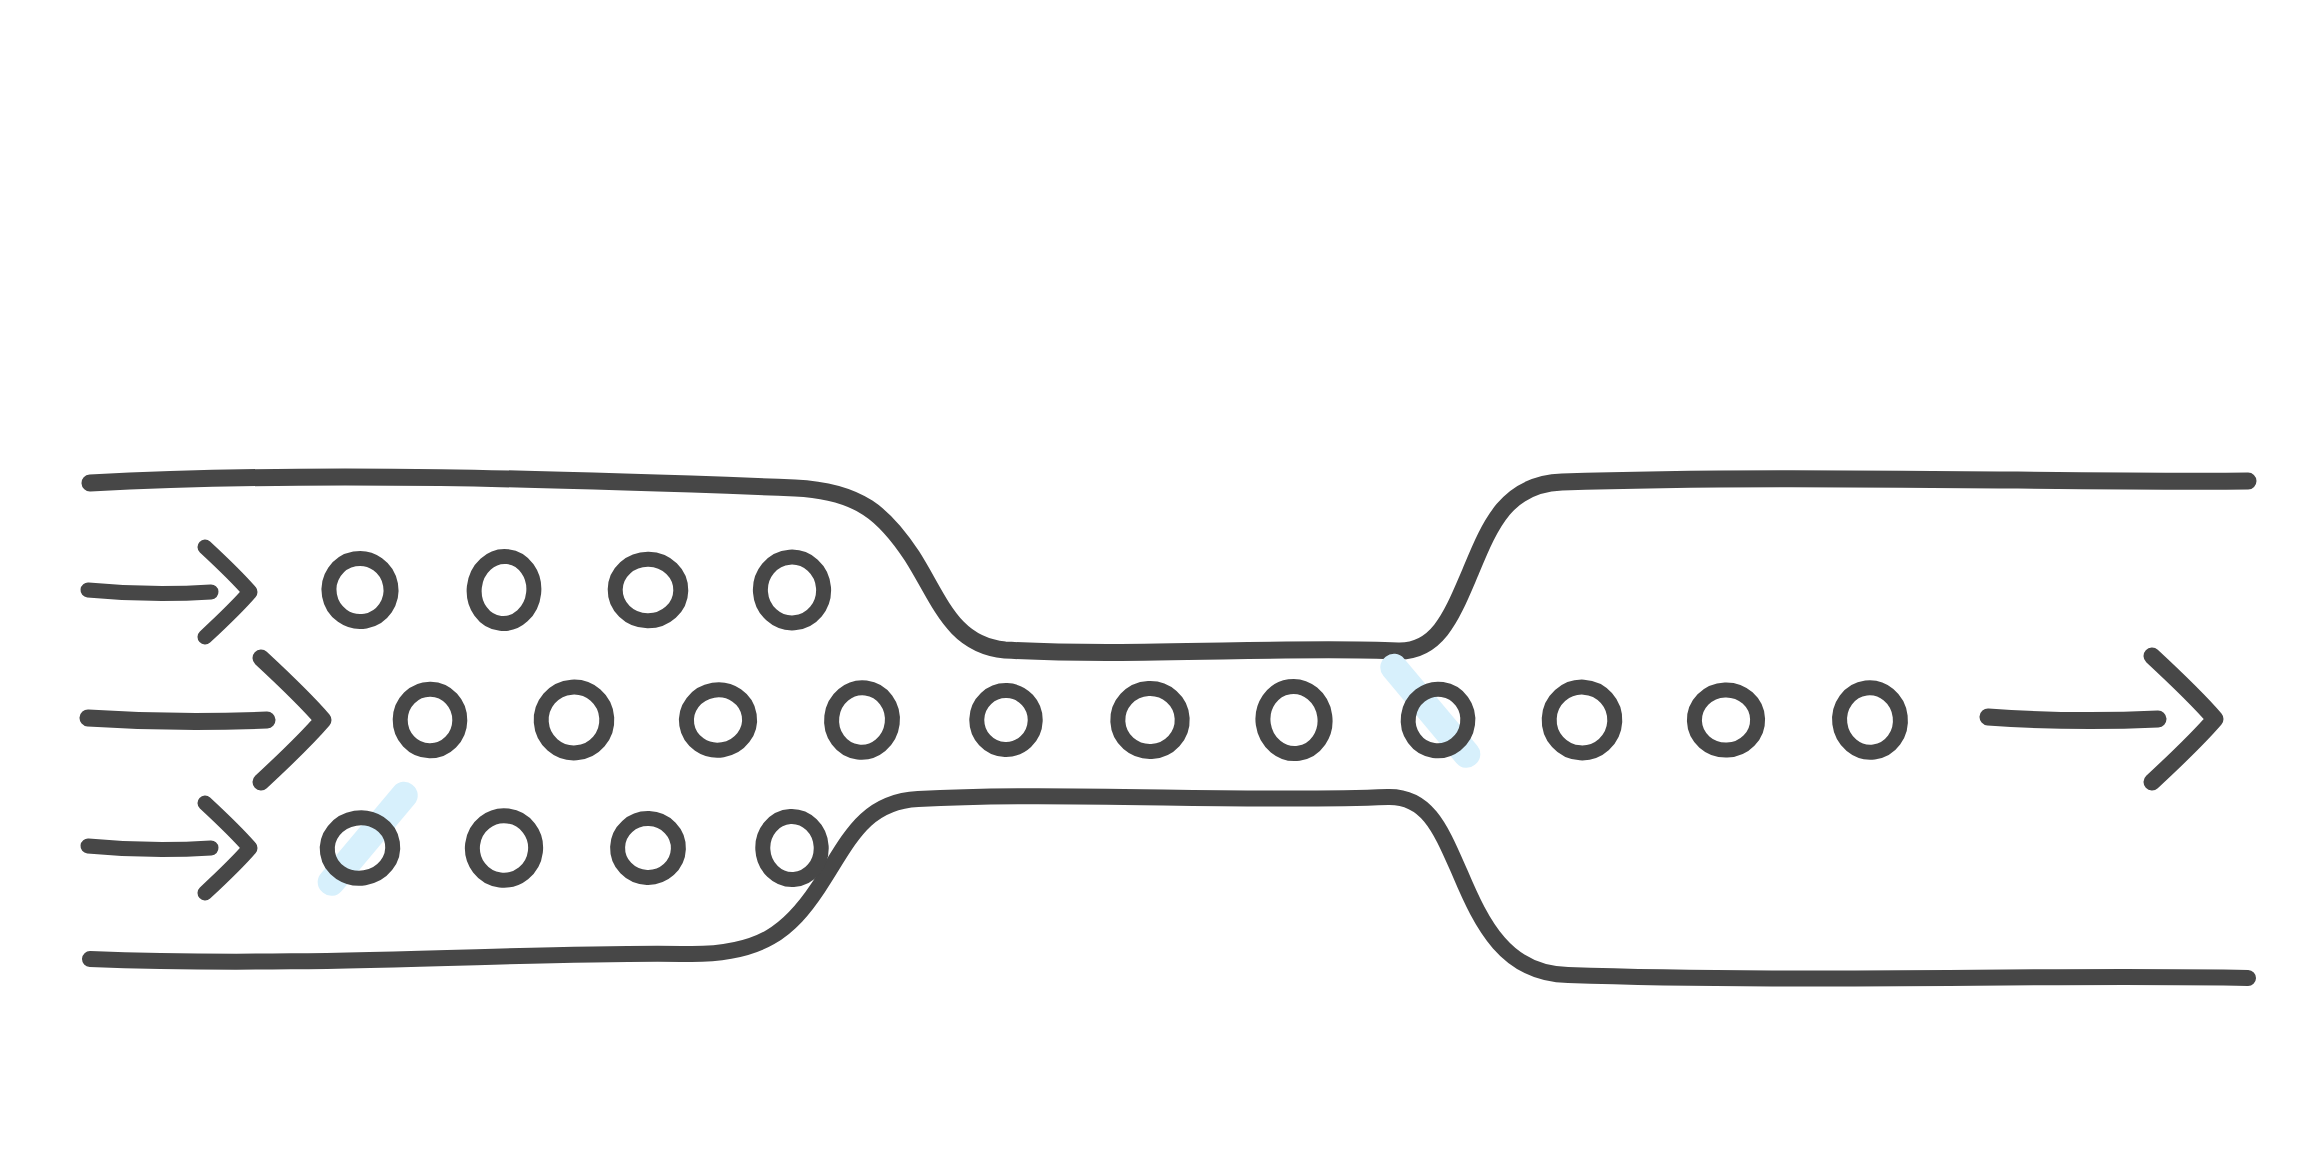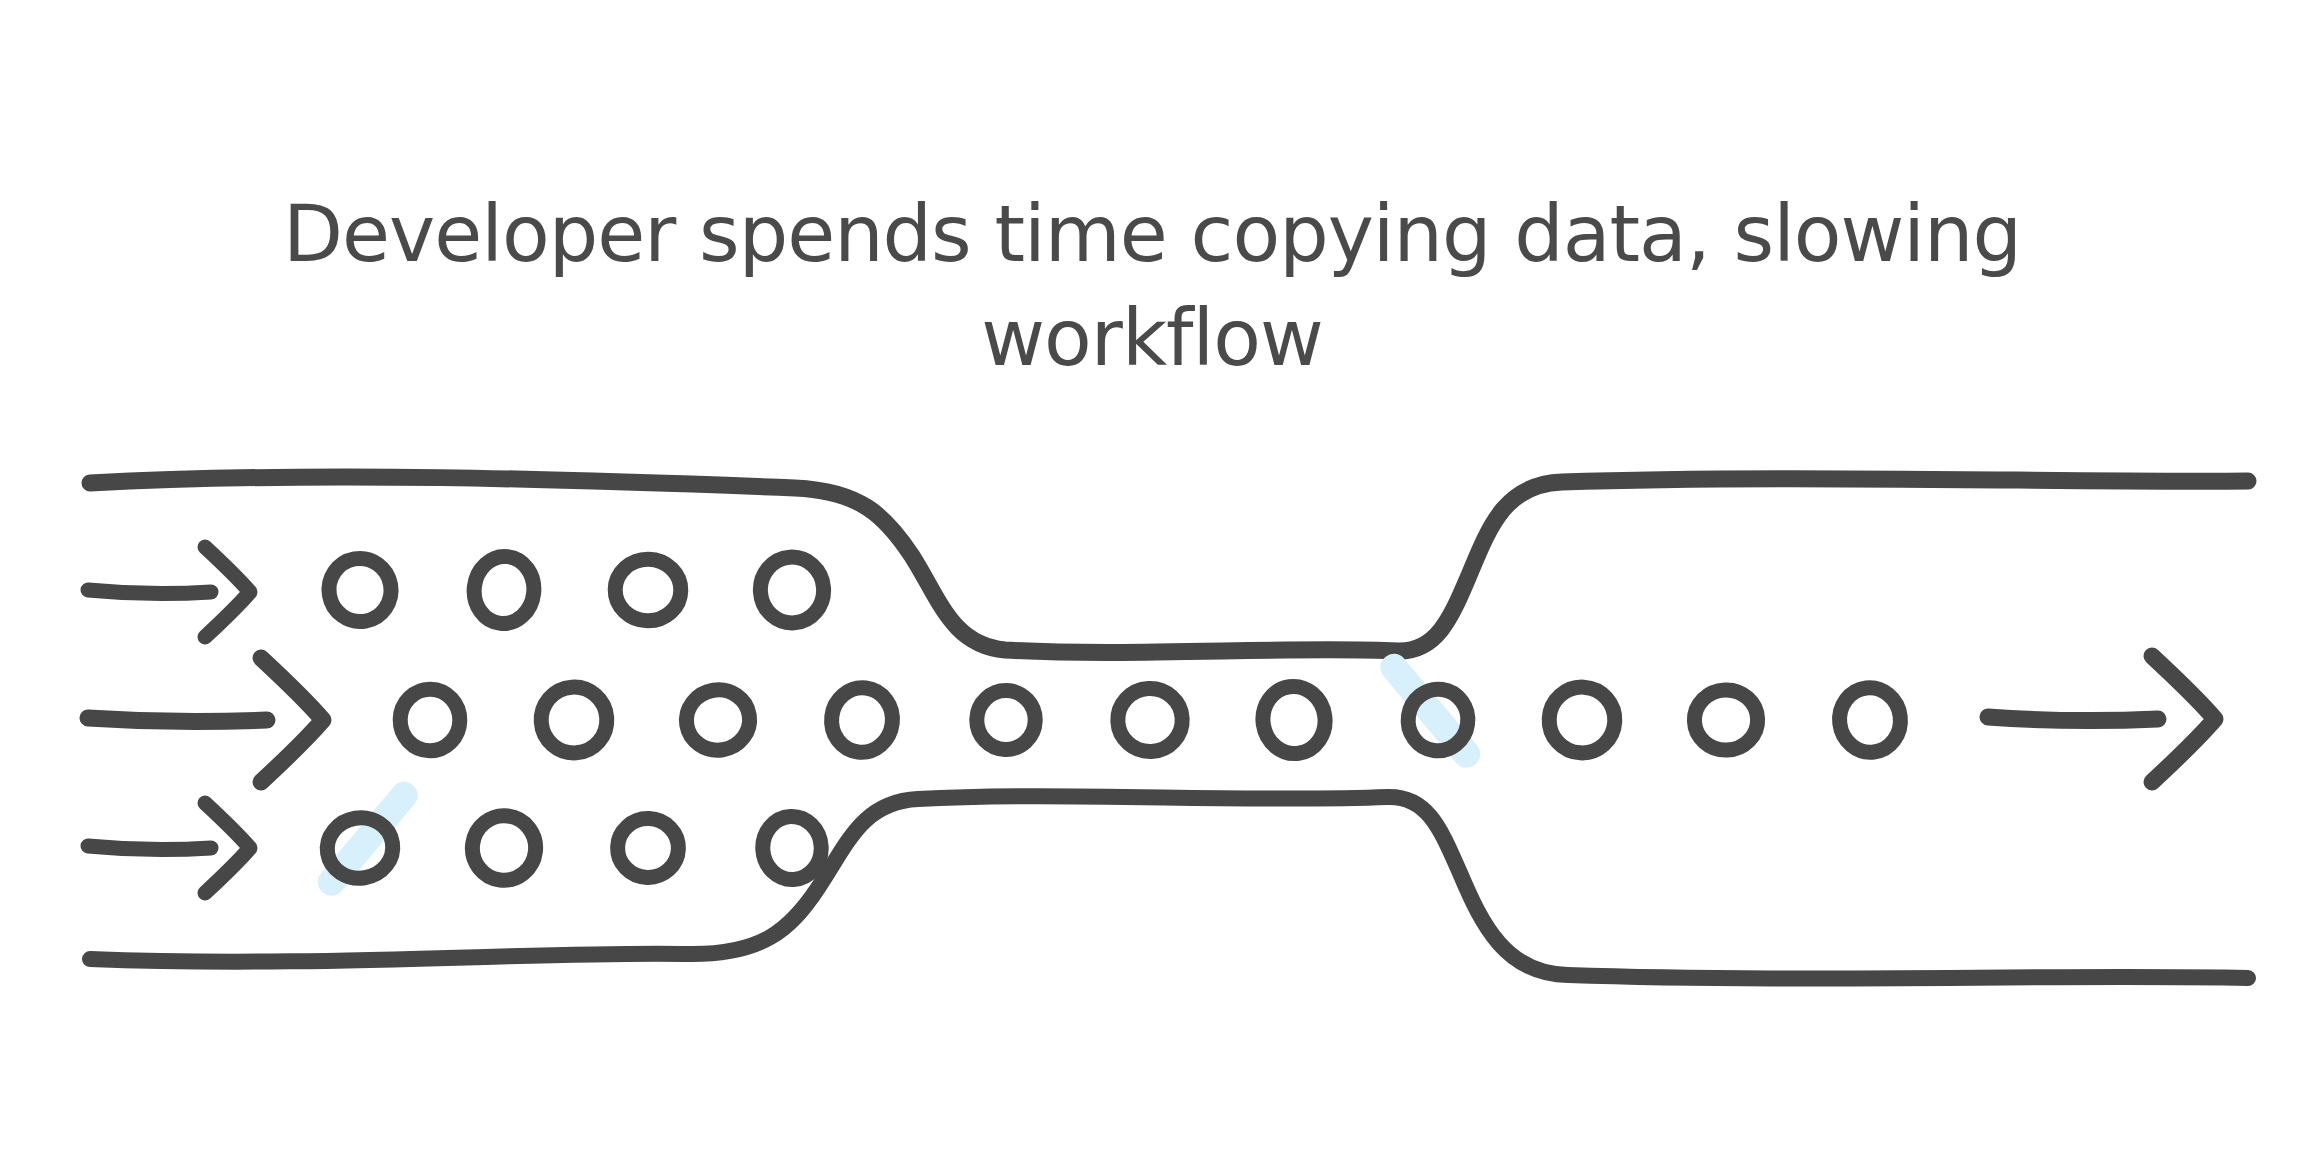--- a/index.html
+++ b/index.html
@@ -37,24 +37,20 @@
     stroke:var(--ink);
     stroke-linecap:round;
     stroke-linejoin:round;
   }
 </style>
 </head>
 <body>
 
 <div class="canvas">
 
-  <div class="title">
-    <div>Developer spends time copying data, slowing</div>
-    <div>workflow</div>
-  </div>
 
   <svg class="drawing" viewBox="0 0 2304 1152">
     <g>
       <path class="wall" stroke-width="17" d="M 90 483
            C 320 471, 560 479, 795 488
            C 860 491, 885 515, 912 556
            C 940 600, 952 645, 1005 650
            C 1130 657, 1290 646, 1398 651
            C 1438 652, 1452 615, 1470 573
            C 1490 525, 1506 484, 1562 482

